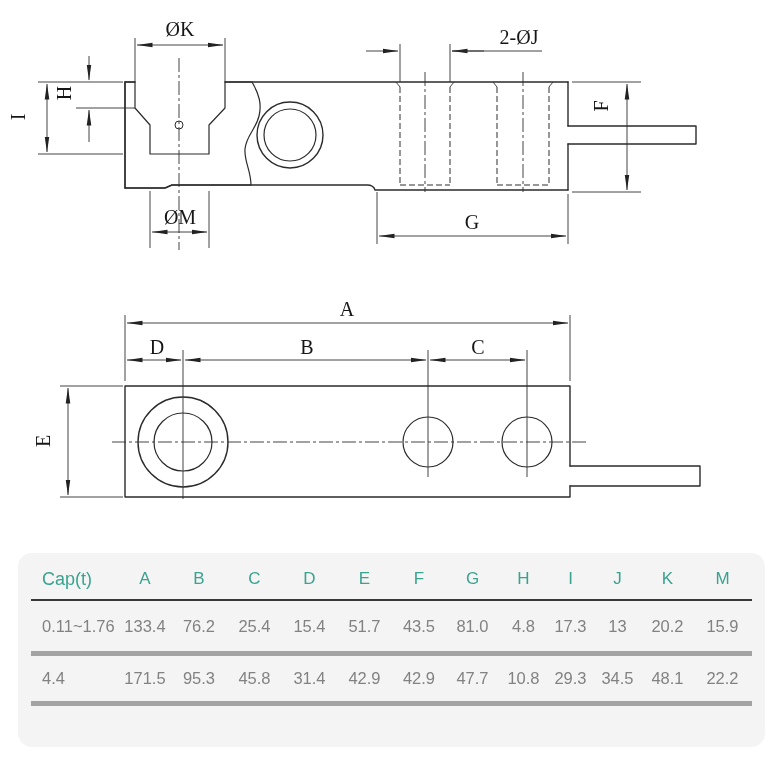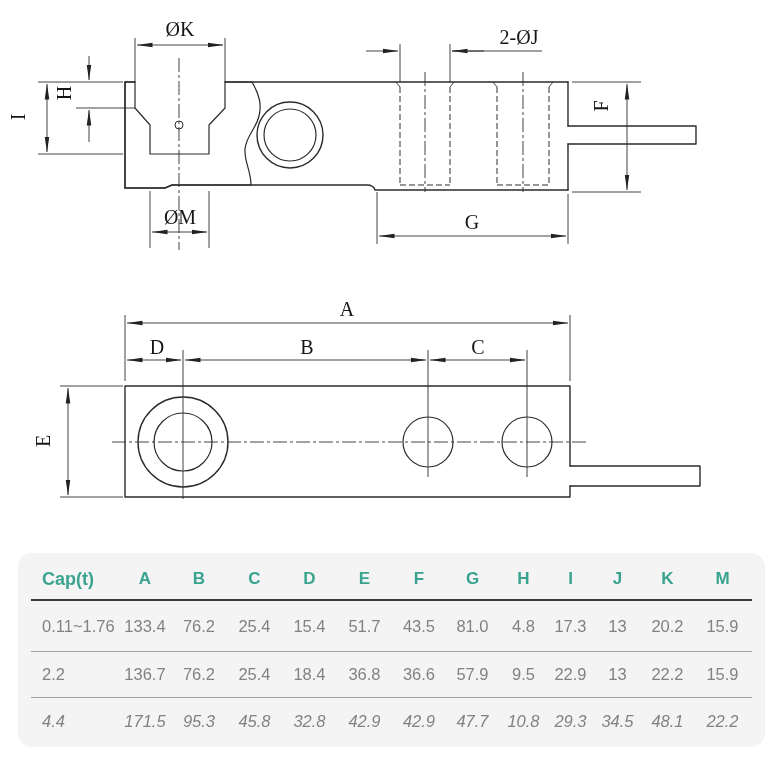--- a/index.html
+++ b/index.html
@@ -12,25 +12,25 @@
   .ol2{stroke:#2b2b2b;stroke-width:1.2;fill:none;stroke-linejoin:round;}
   .thin{stroke:#2f2f2f;stroke-width:0.9;fill:none;}
   .cl{stroke:#2f2f2f;stroke-width:0.9;fill:none;stroke-dasharray:14,3,3,3;}
   .hd{stroke:#2f2f2f;stroke-width:1;fill:none;stroke-dasharray:6,3;}
   text.dim{font-family:"Liberation Serif","DejaVu Serif",serif;font-size:20px;fill:#161616;text-anchor:middle;}
 
   
   .spec-card{position:absolute;left:18px;top:553px;width:747px;height:194px;
              background:#f4f4f4;border-radius:14px;}
   .spec-card table{width:721px;margin:6px 13px 0 13px;border-collapse:collapse;table-layout:fixed;}
-  .spec-card th{color:var(--accent);font-size:17px;font-weight:bold;text-align:center;
+  .spec-card th{color:var(--accent);font-size:17px;font-weight:normal;text-align:center;
                 height:40px;border-bottom:2px solid #383838;padding:0;}
   .spec-card th.cap{text-align:left;padding-left:11px;font-size:18px;}
   .spec-card td{color:var(--cell);font-size:16.5px;text-align:center;
-                border-bottom:1px solid #a3a3a3;padding:0;}
+                border-bottom:5px solid #a3a3a3;padding:0;}
   .spec-card td.cap{text-align:left;padding-left:11px;}
   .spec-card tbody tr:nth-child(1) td{height:50px;}
   .spec-card tbody tr:nth-child(2) td{height:45px;}
   .spec-card tbody tr:nth-child(3) td{height:46px;border-bottom:none;font-style:italic;}
 </style>
 </head>
 <body>
 
 <svg class="drawing" width="779" height="553" viewBox="0 0 779 553" xmlns="http://www.w3.org/2000/svg">
   <defs>
@@ -215,40 +215,25 @@
         <td>51.7</td>
         <td>43.5</td>
         <td>81.0</td>
         <td>4.8</td>
         <td>17.3</td>
         <td>13</td>
         <td>20.2</td>
         <td>15.9</td>
       </tr>
       <tr>
-        <td class="cap">2.2</td>
-        <td>136.7</td>
-        <td>76.2</td>
-        <td>25.4</td>
-        <td>18.4</td>
-        <td>36.8</td>
-        <td>36.6</td>
-        <td>57.9</td>
-        <td>9.5</td>
-        <td>22.9</td>
-        <td>13</td>
-        <td>22.2</td>
-        <td>15.9</td>
-      </tr>
-      <tr>
         <td class="cap">4.4</td>
         <td>171.5</td>
         <td>95.3</td>
         <td>45.8</td>
-        <td>32.8</td>
+        <td>31.4</td>
         <td>42.9</td>
         <td>42.9</td>
         <td>47.7</td>
         <td>10.8</td>
         <td>29.3</td>
         <td>34.5</td>
         <td>48.1</td>
         <td>22.2</td>
       </tr>
     </tbody>

